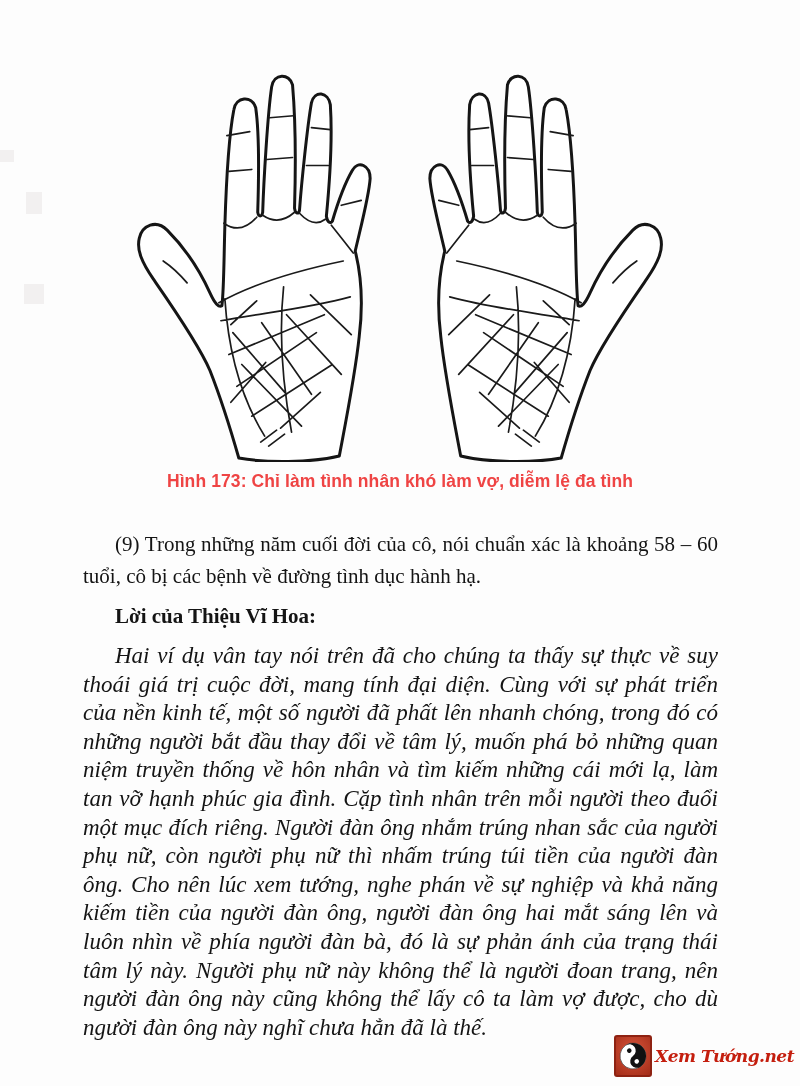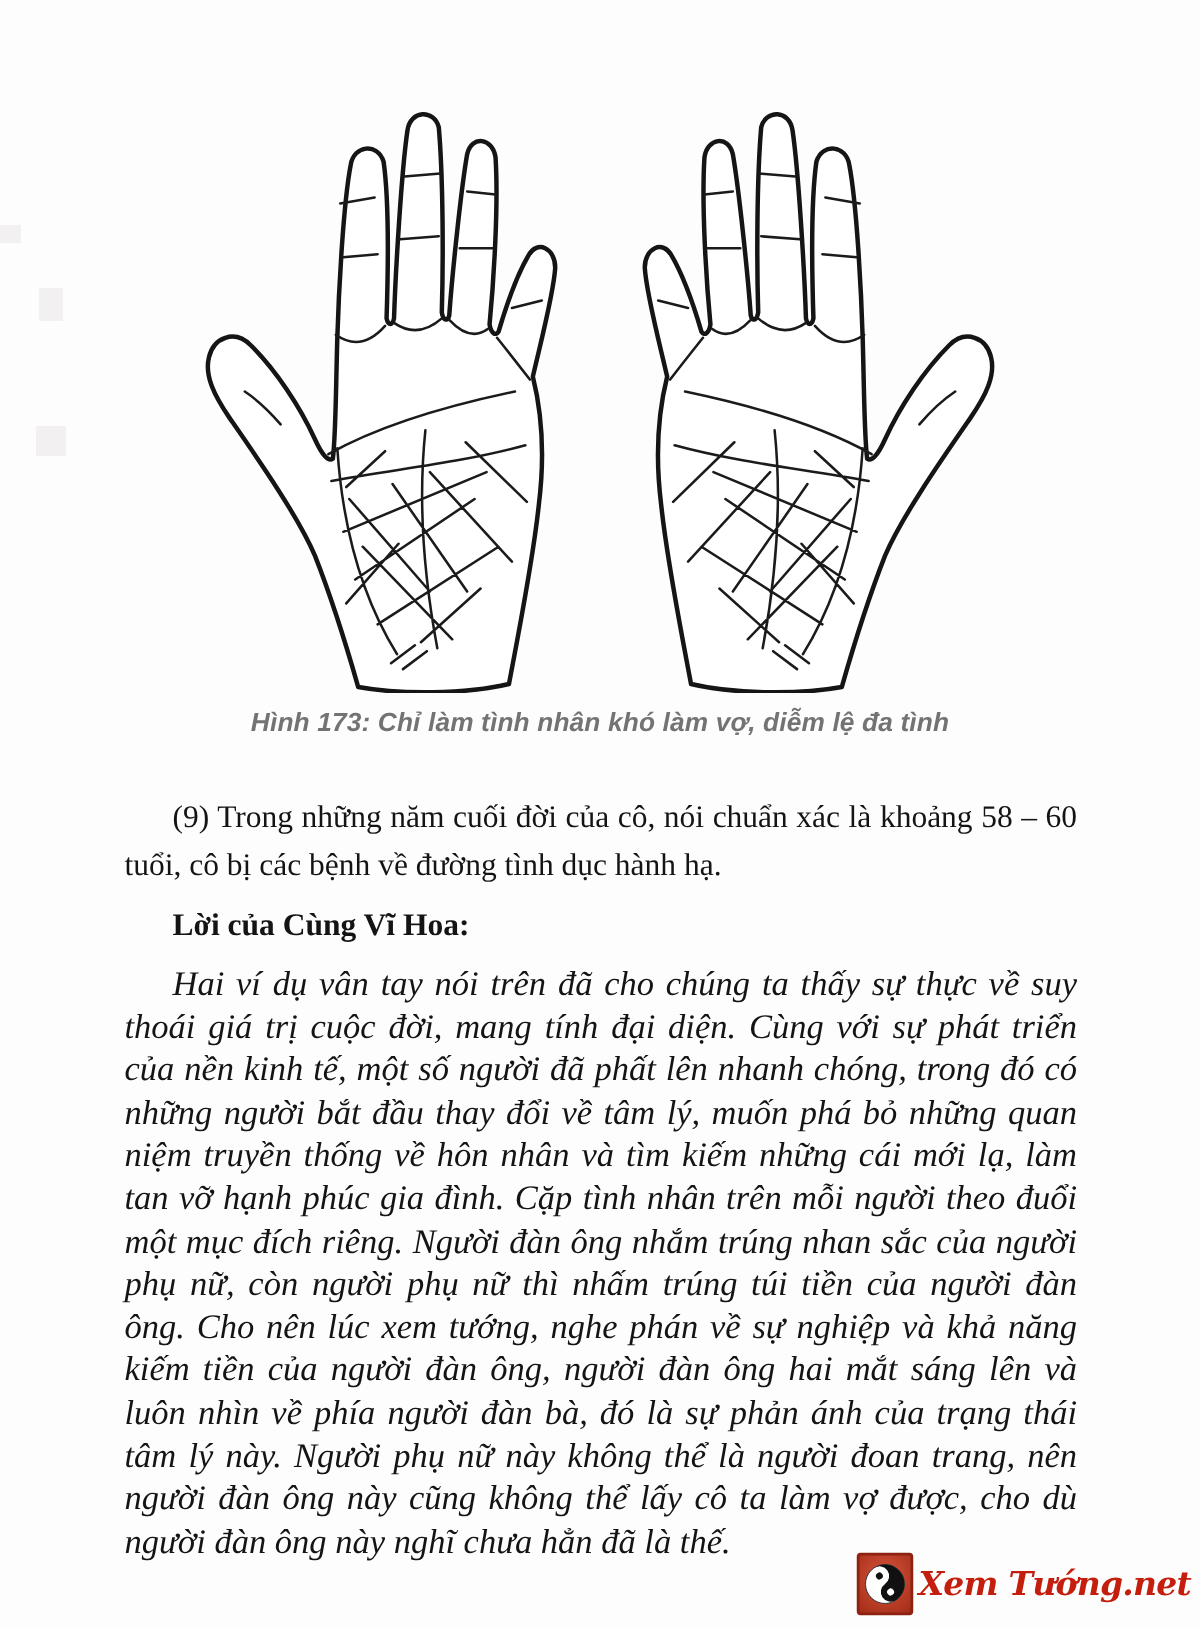--- a/index.html
+++ b/index.html
@@ -25,24 +25,23 @@
   }
   .hands-svg { display: block; margin: 0 auto; width: 580px; height: 398px; }
   .hand-outline { fill: #ffffff; stroke: #151515; stroke-width: 3; stroke-linejoin: round; }
   .hand-creases { fill: none; stroke: #1b1b1b; stroke-width: 1.7; stroke-linecap: round; }
 
   .figure-caption {
     margin-top: 9px;
     text-align: center;
     font-family: "Liberation Sans", sans-serif;
     font-weight: bold;
-    font-style: italic;
     font-size: 17.5px;
     letter-spacing: 0.1px;
-    color: #737373;
+    color: #ef4444;
   }
 
   .text-block {
     margin: 36px 82px 0 83px;
     width: 635px;
   }
   .para-note {
     font-size: 21px;
     line-height: 32px;
     text-align: justify;
@@ -80,21 +79,21 @@
     top: 1035px;
     display: flex;
     align-items: center;
     gap: 3px;
   }
   .yinyang-badge { display: block; }
   .watermark-text {
     font-family: "DejaVu Serif", serif;
     font-style: italic;
     font-weight: bold;
-    font-size: 22px;
+    font-size: 17px;
     letter-spacing: -0.5px;
     color: #c41e0e;
     white-space: nowrap;
   }
 </style>
 </head>
 <body>
 
 <div class="page">
   <div class="smudge s1"></div>
@@ -161,21 +160,21 @@
         </g>
       </defs>
       <use href="#hand"></use>
       <use href="#hand" transform="translate(580 0) scale(-1 1)"></use>
     </svg>
     <div class="figure-caption">Hình 173: Chỉ làm tình nhân khó làm vợ, diễm lệ đa tình</div>
   </div>
 
   <div class="text-block">
     <p class="para-note">(9) Trong những năm cuối đời của cô, nói chuẩn xác là khoảng 58 – 60 tuổi, cô bị các bệnh về đường tình dục hành hạ.</p>
-    <p class="speaker-heading">Lời của Cùng Vĩ Hoa:</p>
+    <p class="speaker-heading">Lời của Thiệu Vĩ Hoa:</p>
     <p class="para-commentary">Hai ví dụ vân tay nói trên đã cho chúng ta thấy sự thực về suy thoái giá trị cuộc đời, mang tính đại diện. Cùng với sự phát triển của nền kinh tế, một số người đã phất lên nhanh chóng, trong đó có những người bắt đầu thay đổi về tâm lý, muốn phá bỏ những quan niệm truyền thống về hôn nhân và tìm kiếm những cái mới lạ, làm tan vỡ hạnh phúc gia đình. Cặp tình nhân trên mỗi người theo đuổi một mục đích riêng. Người đàn ông nhắm trúng nhan sắc của người phụ nữ, còn người phụ nữ thì nhấm trúng túi tiền của người đàn ông. Cho nên lúc xem tướng, nghe phán về sự nghiệp và khả năng kiếm tiền của người đàn ông, người đàn ông hai mắt sáng lên và luôn nhìn về phía người đàn bà, đó là sự phản ánh của trạng thái tâm lý này. Người phụ nữ này không thể là người đoan trang, nên người đàn ông này cũng không thể lấy cô ta làm vợ được, cho dù người đàn ông này nghĩ chưa hẳn đã là thế.</p>
   </div>
 
   <div class="page-number">452</div>
 
   <div class="watermark">
     <svg class="yinyang-badge" width="38" height="42" viewBox="0 0 38 42" xmlns="http://www.w3.org/2000/svg">
       <defs>
         <radialGradient id="badgeGrad" cx="50%" cy="40%" r="75%">
           <stop offset="0%" stop-color="#d8553b"></stop>

